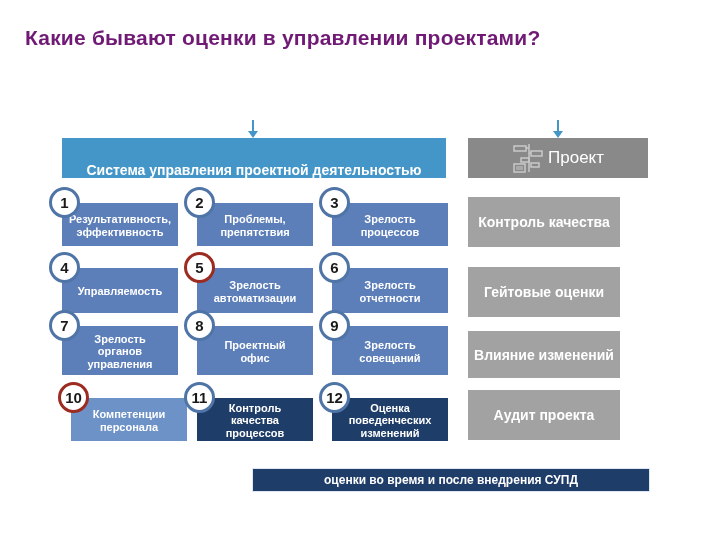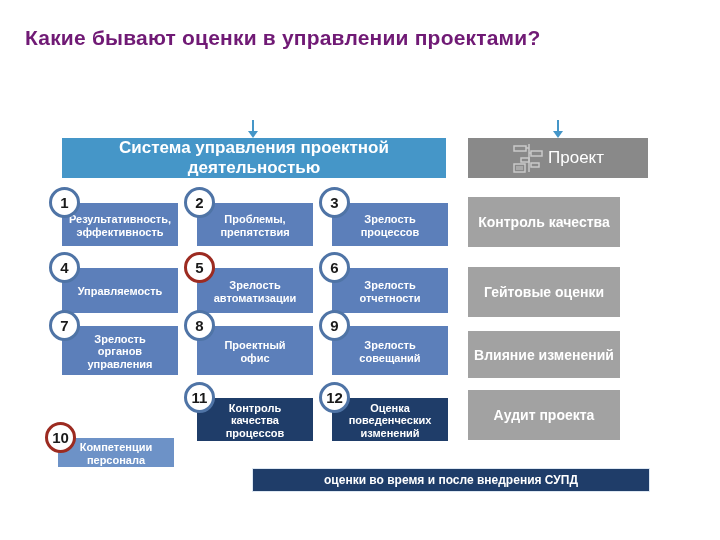--- a/index.html
+++ b/index.html
@@ -20,22 +20,22 @@
     color:#fff;font-size:15px;font-weight:bold;
   }
   
   .down-arrow{width:12px;height:18px;top:120px;}
   .down-arrow .shaft{position:absolute;left:5px;top:0;width:2px;height:11px;background:#4596c8;}
   .down-arrow .head{position:absolute;left:1px;top:11px;width:0;height:0;
     border-left:5px solid transparent;border-right:5px solid transparent;border-top:7px solid #4596c8;}
   
   .system-header{
     left:62px;top:138px;width:384px;height:40px;background:#4596c8;
-    display:flex;align-items:flex-start;justify-content:center;
-    color:#fff;font-size:17px;font-weight:bold;text-align:center;
+    display:flex;align-items:flex-end;justify-content:center;
+    color:#fff;font-size:14px;font-weight:bold;text-align:center;
   }
   .project-header{
     left:468px;top:138px;width:180px;height:40px;background:#898989;
     display:flex;align-items:center;justify-content:center;gap:2px;
     color:#fff;font-size:17px;
   }
   .project-header svg{display:block;}
   
   .cell{
     width:116px;background:#5c7fba;
@@ -146,21 +146,21 @@
     <div class="badge">8</div>
     <div class="cell-label">Проектный
 офис</div>
   </div>
   <div class="abs cell" style="left:332px;top:326px;height:49px;">
     <div class="badge">9</div>
     <div class="cell-label">Зрелость
 совещаний</div>
   </div>
 
-  <div class="abs cell cell--light" style="left:58px;top:398px;height:29px;margin-top:40px;">
+  <div class="abs cell cell--light" style="left:71px;top:398px;height:43px;">
     <div class="badge badge--red">10</div>
     <div class="cell-label">Компетенции
 персонала</div>
   </div>
   <div class="abs cell cell--navy" style="left:197px;top:398px;height:43px;">
     <div class="badge">11</div>
     <div class="cell-label">Контроль
 качества
 процессов</div>
   </div>

